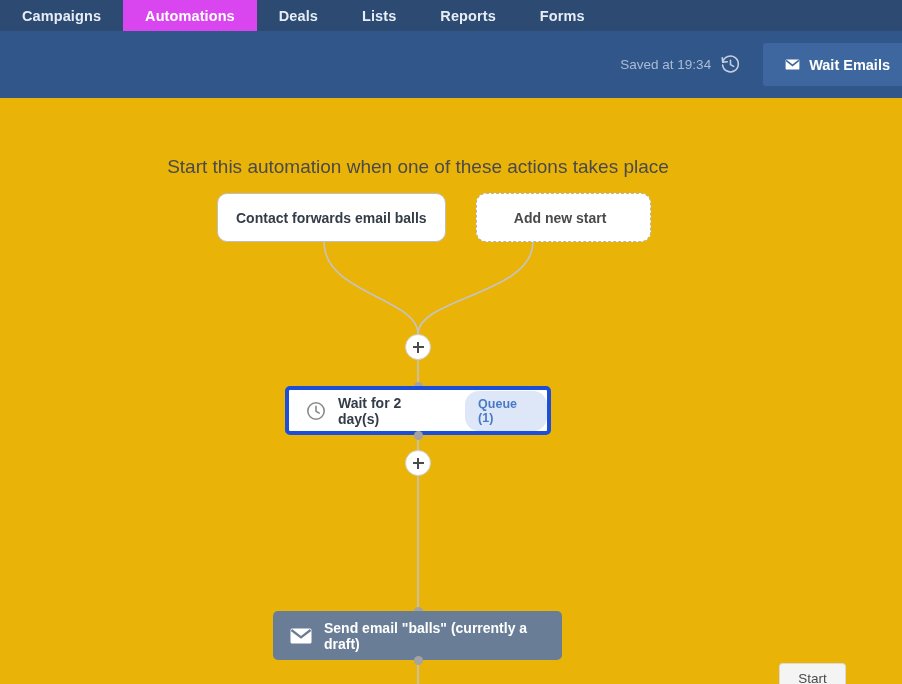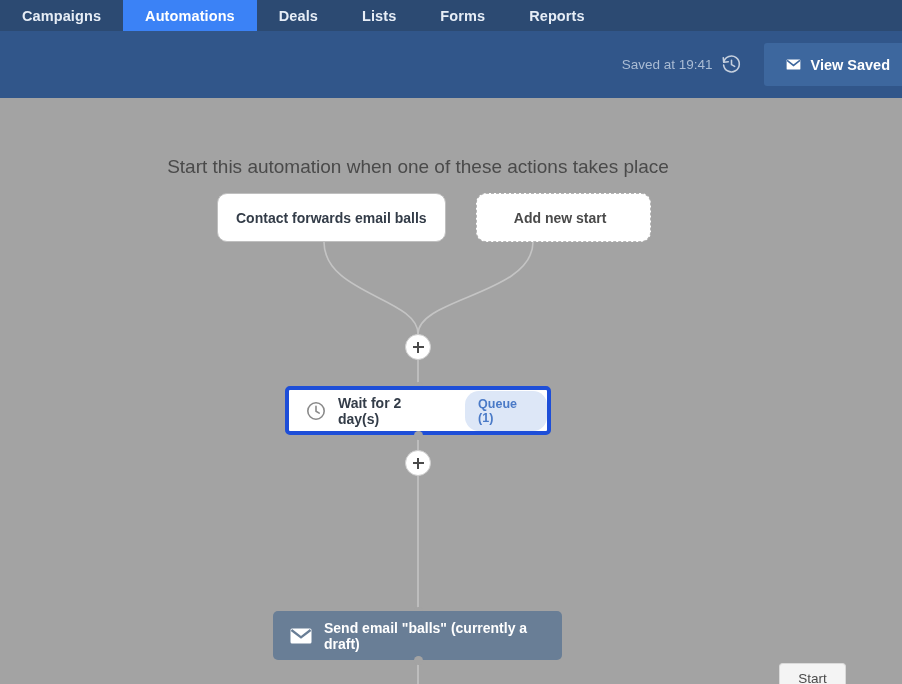--- a/index.html
+++ b/index.html
@@ -17,21 +17,21 @@
     background: #2c4a72;
     display: flex; align-items: flex-end;
   }
   .nav-tab {
     height: 31px; padding: 0 22px;
     display: flex; align-items: center; justify-content: center;
     color: #e6edf6; font-size: 14.5px; font-weight: 700;
     letter-spacing: .1px; white-space: nowrap;
     cursor: pointer;
   }
-  .nav-tab.active { background: #3b82f6; color: #ffffff; }
+  .nav-tab.active { background: #d946ef; color: #ffffff; }
 
   
   .subheader {
     position: absolute; left: 0; top: 31px; width: 902px; height: 67px;
     background: #31568a;
     display: flex; align-items: center; justify-content: flex-end;
   }
   .saved-text {
     color: #aabcd4; font-size: 13.5px; margin-right: 9px;
   }
@@ -48,21 +48,21 @@
     display: flex; align-items: center; gap: 9px;
     padding: 0 22px; cursor: pointer;
     margin-right: -10px;
   }
   .env-icon { width: 15px; height: 11px; flex: none; }
   .env-icon svg { display: block; }
 
   
   .canvas {
     position: absolute; left: 0; top: 98px; width: 902px; height: 586px;
-    background: #a3a3a3;
+    background: #eab308;
   }
   .flow-title {
     position: absolute; left: 0; top: 58px; width: 836px;
     text-align: center;
     font-size: 19px; color: #4a4a4a; font-weight: 400;
   }
 
   
   .start-row {
     position: absolute; left: 217px; top: 95px;
@@ -164,44 +164,44 @@
     <div class="nav-tab active">
       <span>Automations</span>
     </div>
     <div class="nav-tab">
       <span>Deals</span>
     </div>
     <div class="nav-tab">
       <span>Lists</span>
     </div>
     <div class="nav-tab">
+      <span>Reports</span>
+    </div>
+    <div class="nav-tab">
       <span>Forms</span>
     </div>
-    <div class="nav-tab">
-      <span>Reports</span>
-    </div>
   </div>
 
   <div class="subheader">
-    <span class="saved-text">Saved at 19:41</span>
+    <span class="saved-text">Saved at 19:34</span>
     <span class="history-icon">
       <svg viewBox="0 0 24 24" width="21" height="21" fill="none" stroke="#ffffff" stroke-width="1.8" stroke-linecap="round" stroke-linejoin="round">
         <path d="M3.2 9.2 A9 9 0 1 1 3 12.6"></path>
         <polyline points="2.6,4.2 3.1,9.4 8.3,8.9"></polyline>
         <polyline points="12,7.2 12,12.2 15.6,14.2"></polyline>
       </svg>
     </span>
     <button class="view-emails-btn">
       <span class="env-icon">
         <svg viewBox="0 0 16 12" width="15" height="11">
           <rect x="0.5" y="0.5" width="15" height="11" rx="1" fill="#ffffff"></rect>
           <path d="M1 1.6 L8 7 L15 1.6" fill="none" stroke="#3d679e" stroke-width="1.7"></path>
         </svg>
       </span>
-      <span>View Saved</span>
+      <span>Wait Emails</span>
     </button>
   </div>
 
   <div class="canvas">
 
     <div class="flow-title">Start this automation when one of these actions takes place</div>
 
     <svg class="conn-layer" viewBox="0 0 902 586" width="902" height="586">
         <path d="M324 144 C324 196, 418 200, 418 236" fill="none" stroke="#c4c4c4" stroke-width="1.6"></path>
         <path d="M533 144 C533 196, 418 200, 418 236" fill="none" stroke="#c4c4c4" stroke-width="1.6"></path>

